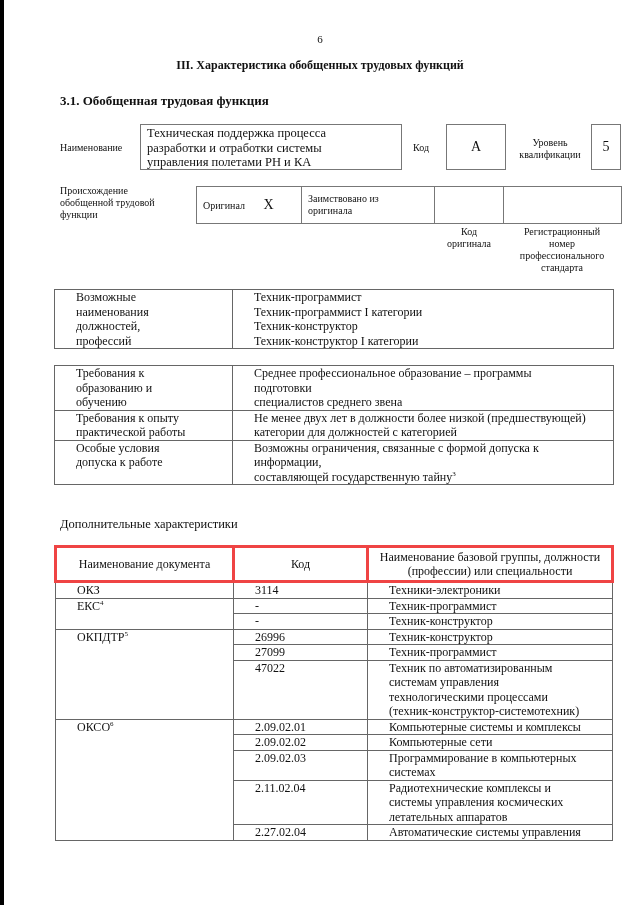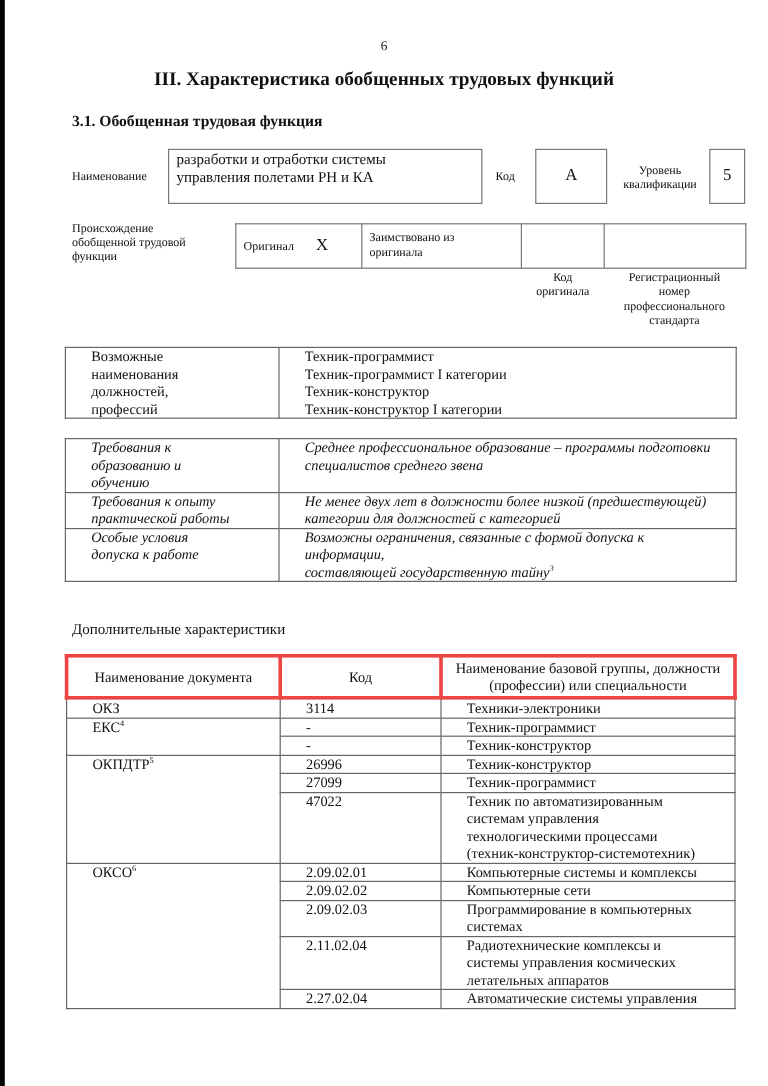--- a/index.html
+++ b/index.html
@@ -3,21 +3,21 @@
 <meta charset="utf-8">
 <style>
   html, body { margin: 0; padding: 0; }
   body {
     width: 640px; height: 905px; overflow: hidden; background: #ffffff;
     font-family: "Liberation Serif", "DejaVu Serif", serif; color: #111;
     position: relative;
   }
   .left-strip { position: absolute; left: 0; top: 0; width: 4px; height: 905px; background: #000; }
   .page-num { position: absolute; top: 33px; left: 0; width: 640px; text-align: center; font-size: 11px; }
-  .title { position: absolute; top: 58px; left: 0; width: 640px; text-align: center; font-size: 16px; font-weight: bold; }
+  .title { position: absolute; top: 58px; left: 0; width: 640px; text-align: center; font-size: 12px; font-weight: bold; }
   .subtitle { position: absolute; top: 93px; left: 60px; font-size: 13px; font-weight: bold; }
   .box { position: absolute; border: 1px solid #777; box-sizing: border-box; }
 
   
   .name-label { position: absolute; left: 60px; top: 142px; font-size: 10px; }
   .name-box { left: 140px; top: 124px; width: 262px; height: 46px; padding: 1px 6px; font-size: 12.5px; line-height: 14.5px; }
   .code-label { position: absolute; left: 413px; top: 142px; font-size: 10px; }
   .code-box { left: 446px; top: 124px; width: 60px; height: 46px; display:flex; align-items:center; justify-content:center; font-size: 14px; }
   .level-label { position: absolute; left: 512px; top: 137px; width: 76px; text-align: center; font-size: 10px; line-height: 12px; }
   .level-box { left: 591px; top: 124px; width: 30px; height: 46px; display:flex; align-items:center; justify-content:center; font-size: 14px; }
@@ -30,21 +30,21 @@
   .origin-cap { position: absolute; top: 226px; font-size: 10px; line-height: 12px; text-align: center; }
 
   
   table.grid { position: absolute; left: 54px; border-collapse: collapse; font-size: 12px; }
   table.grid td { border: 1px solid #666; padding: 0 21px; vertical-align: top; line-height: 14.5px; }
   .pos-table { top: 289px; width: 560px; }
   .pos-table td.k { width: 135px; line-height: 14.5px; }
   .pos-table td.v { padding-top: 0; }
   .pos-table td.v div { line-height: 14.5px; }
 
-  .req-table { top: 365px; width: 560px; font-style: italic; }
+  .req-table { top: 365px; width: 560px; }
   .req-table td.k { width: 135px; }
 
   .add-heading { position: absolute; left: 60px; top: 517px; font-size: 12.5px; }
 
   .add-table { top: 545px; width: 560px; }
   .add-table th { border: 3px solid #ef4444; font-weight: normal; font-size: 12px; line-height: 14px; text-align: center; vertical-align: middle; padding: 2px 3px; }
   .add-table td.c1 { width: 135px; }
   .add-table td.c2 { width: 91px; margin-top: 28px; }
   sup { font-size: 7px; line-height: 0; vertical-align: super; }
 </style>
@@ -52,20 +52,21 @@
 <body>
 
 <div class="left-strip"></div>
 
 <div class="page-num">6</div>
 <div class="title">III. Характеристика обобщенных трудовых функций</div>
 <div class="subtitle">3.1. Обобщенная трудовая функция</div>
 
 <div class="name-label">Наименование</div>
 <div class="box name-box">
+  <div>Техническая поддержка процесса</div>
   <div>разработки и отработки системы</div>
   <div>управления полетами РН и КА</div>
 </div>
 <div class="code-label">Код</div>
 <div class="box code-box">
   <span>А</span>
 </div>
 <div class="level-label">
   <div>Уровень</div>
   <div>квалификации</div>

